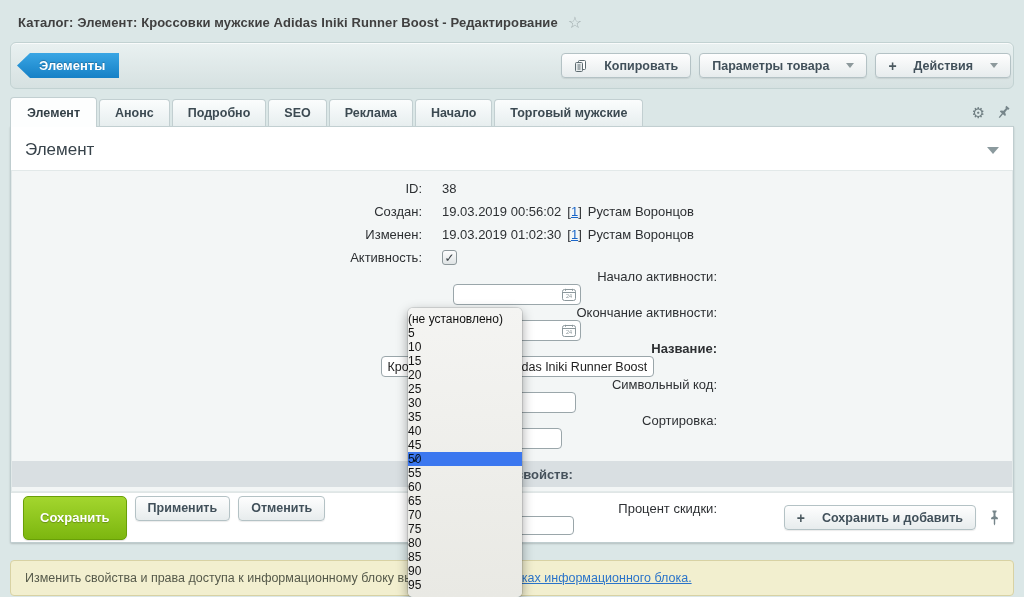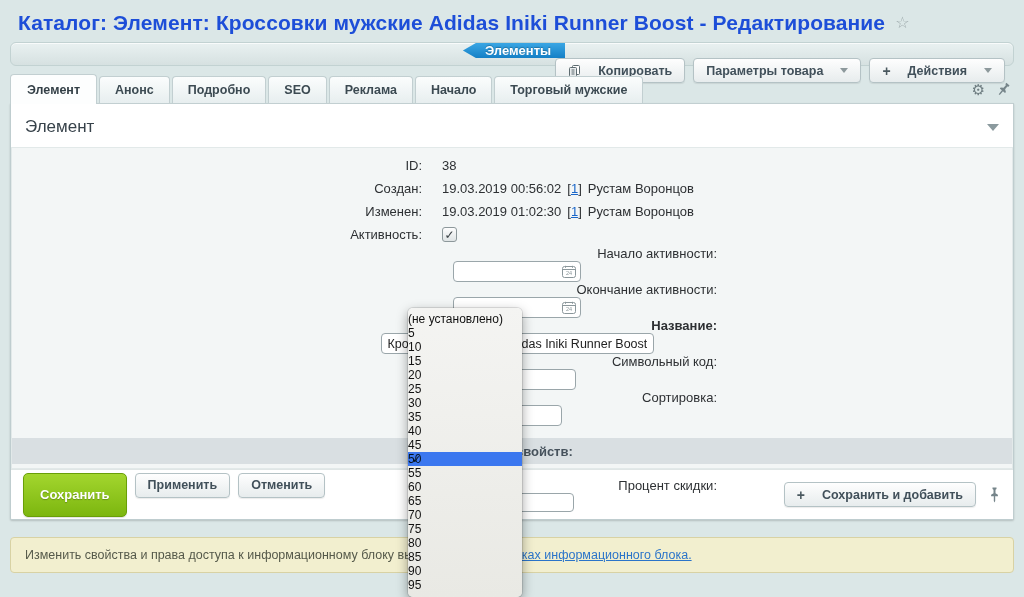--- a/index.html
+++ b/index.html
@@ -6,29 +6,29 @@
   html, body { width: 1024px; height: 597px; overflow: hidden; }
   body {
     font-family: "Liberation Sans", sans-serif;
     background: #dbe7e7;
     position: relative;
     color: #2d3033;
   }
 
   
   .titlebar { padding: 10px 18px 7px; height: 42px; display: flex; align-items: center; }
-  .titlebar h1 { font-size: 21px; font-weight: bold; color: #1d4ed8; letter-spacing: .1px; }
+  .titlebar h1 { font-size: 13px; font-weight: bold; color: #404040; letter-spacing: .1px; }
   .fav-star { margin-left: 10px; font-size: 16px; color: #9fabad; cursor: pointer; line-height: 1; }
 
   
   .toolbar {
-    margin: 0 10px; height: 24px; border: 1px solid #c2d2d2; border-radius: 6px;
+    margin: 0 10px; height: 47px; border: 1px solid #c2d2d2; border-radius: 6px;
     background: linear-gradient(#e9f1f1, #d6e1e1);
     box-shadow: inset 0 1px 0 rgba(255,255,255,.7);
-    display: flex; align-items: center; padding: 0 8px; position: relative; flex-direction: column;
+    display: flex; align-items: center; padding: 0 2px; position: relative;
   }
   .back-btn {
     height: 25px; padding: 0 14px 0 22px; margin-left: 4px;
     background: linear-gradient(#3aa6e4, #1580c6);
     clip-path: polygon(0 50%, 13px 0, 100% 0, 100% 100%, 13px 100%);
     color: #fff; font-weight: bold; font-size: 13px; border: none; cursor: pointer;
     text-shadow: 0 -1px 1px rgba(0,0,0,.25); display: flex; align-items: center;
   }
   .toolbar-right { margin-left: auto; display: flex; gap: 8px; }
   .btn {

